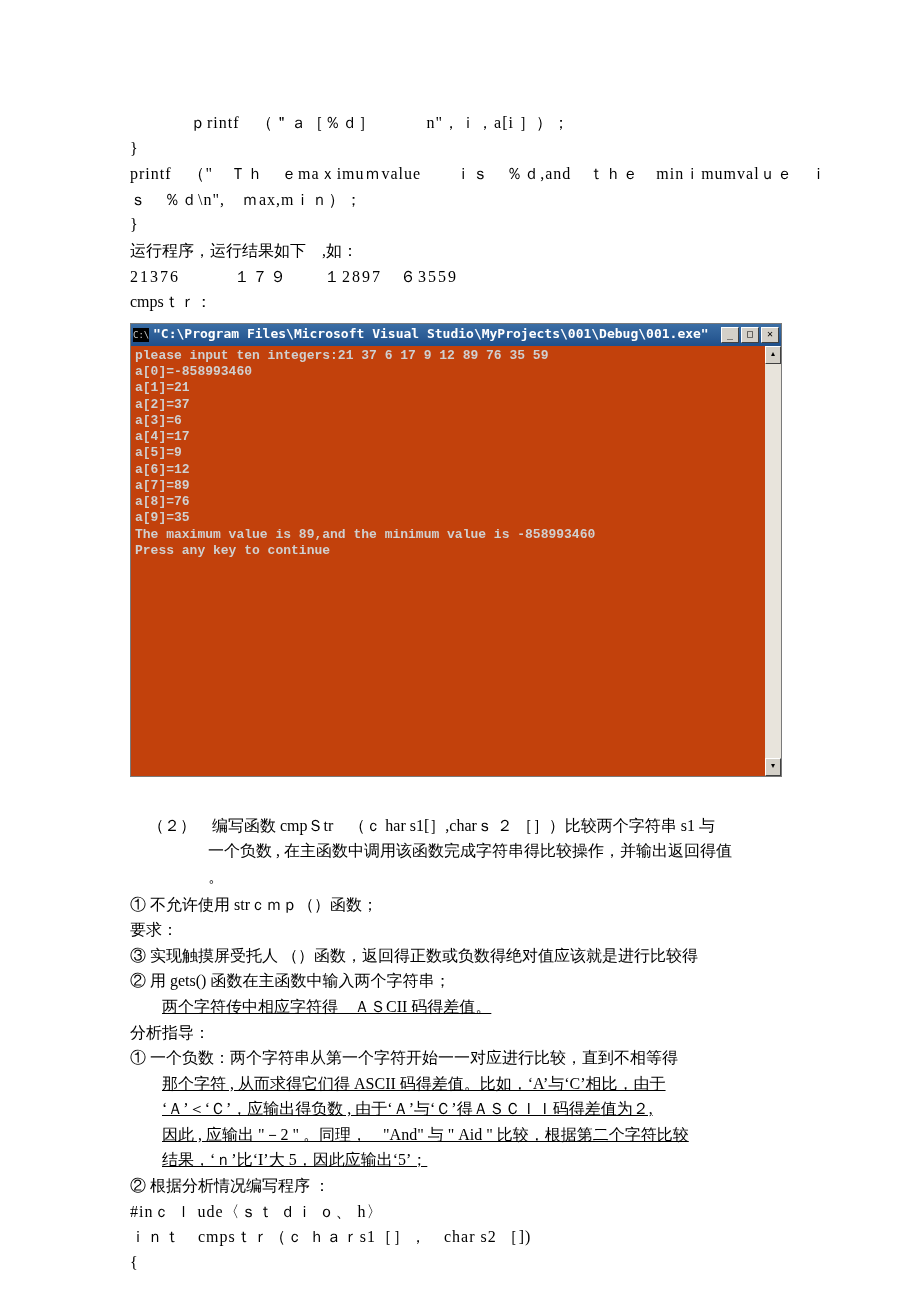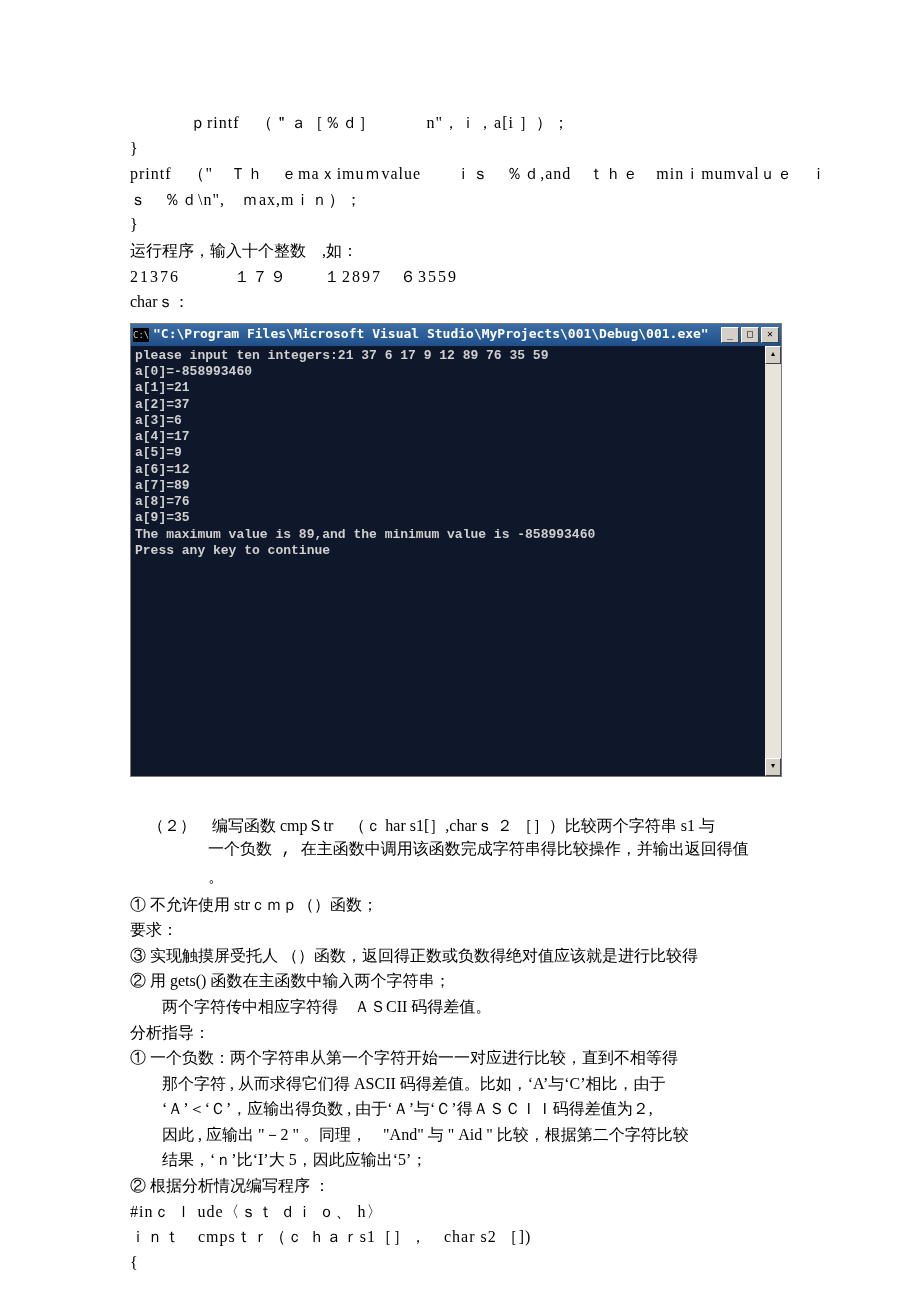--- a/index.html
+++ b/index.html
@@ -67,21 +67,21 @@
     border-right-color: #404040;
     border-bottom-color: #404040;
     font-size: 10px;
     font-family: monospace;
     text-align: center;
     line-height: 12px;
     color: #000;
   }
   .console-body {
     display: flex;
-    background: #0f172a;
+    background: #c2410c;
     height: 430px;
   }
   .console-content {
     flex: 1;
     padding: 2px 4px;
     color: #d0d0d0;
     font-family: "SimSun", "Courier New", monospace;
     font-size: 13px;
     font-weight: bold;
     line-height: 1.25;
@@ -107,36 +107,37 @@
   }
   .sb-track { flex: 1; background: #e8e4dc; }
   .para {
     margin: 2px 0;
   }
   .req-line {
     padding-left: 0;
   }
   .sub-item {
     padding-left: 32px;
+    text-decoration: underline;
   }
 </style>
 </head>
 <body>
 
 <div class="page">
 
   <div class="code-line indent1">ｐrintf　（＂ａ［％ｄ］　　　n"，ｉ，a[i ］）；</div>
   <div class="code-line">}</div>
   <div class="code-line">printf　（"　Ｔｈ　ｅmaｘimuｍvalue　　ｉｓ　％ｄ,and　ｔｈｅ　minｉmumvalｕｅ　ｉ</div>
   <div class="code-line">ｓ　％ｄ\n",　ｍax,mｉｎ）；</div>
   <div class="code-line">}</div>
 
-  <div class="text-line">运行程序，输入十个整数　,如：</div>
+  <div class="text-line">运行程序，运行结果如下　,如：</div>
   <div class="text-line" style="letter-spacing:2px;">21376　　　１７９　　１2897　６3559</div>
-  <div class="text-line">charｓ：</div>
+  <div class="text-line">cmpsｔｒ：</div>
 
   <div class="console-window">
     <div class="titlebar">
       <div class="title-icon">C:\</div>
       <div class="title-text">"C:\Program Files\Microsoft Visual Studio\MyProjects\001\Debug\001.exe"</div>
       <div class="title-buttons">
         <div class="tbtn">_</div>
         <div class="tbtn">□</div>
         <div class="tbtn">✕</div>
       </div>
@@ -158,21 +159,21 @@
       <div class="scrollbar">
         <div class="sb-btn">▴</div>
         <div class="sb-track"></div>
         <div class="sb-btn">▾</div>
       </div>
     </div>
   </div>
 
   <div class="para">
     <div style="padding-left:18px;margin-top:36px;">（２）　编写函数 cmpＳtr　（ｃ har s1[］,charｓ ２ ［］）比较两个字符串  s1 与</div>
-    <div style="padding-left:78px;font-family:Liberation Mono, monospace;">一个负数 , 在主函数中调用该函数完成字符串得比较操作，并输出返回得值</div>
+    <div style="padding-left:78px;">一个负数 , 在主函数中调用该函数完成字符串得比较操作，并输出返回得值</div>
     <div style="padding-left:78px;">。</div>
   </div>
 
   <div class="req-line">① 不允许使用 strｃｍｐ（）函数；</div>
   <div class="req-line">要求：</div>
   <div class="req-line">③ 实现触摸屏受托人 （）函数，返回得正数或负数得绝对值应该就是进行比较得</div>
   <div class="req-line">② 用 gets() 函数在主函数中输入两个字符串；</div>
   <div class="sub-item">两个字符传中相应字符得　ＡＳCII 码得差值。</div>
 
   <div class="req-line">分析指导：</div>

